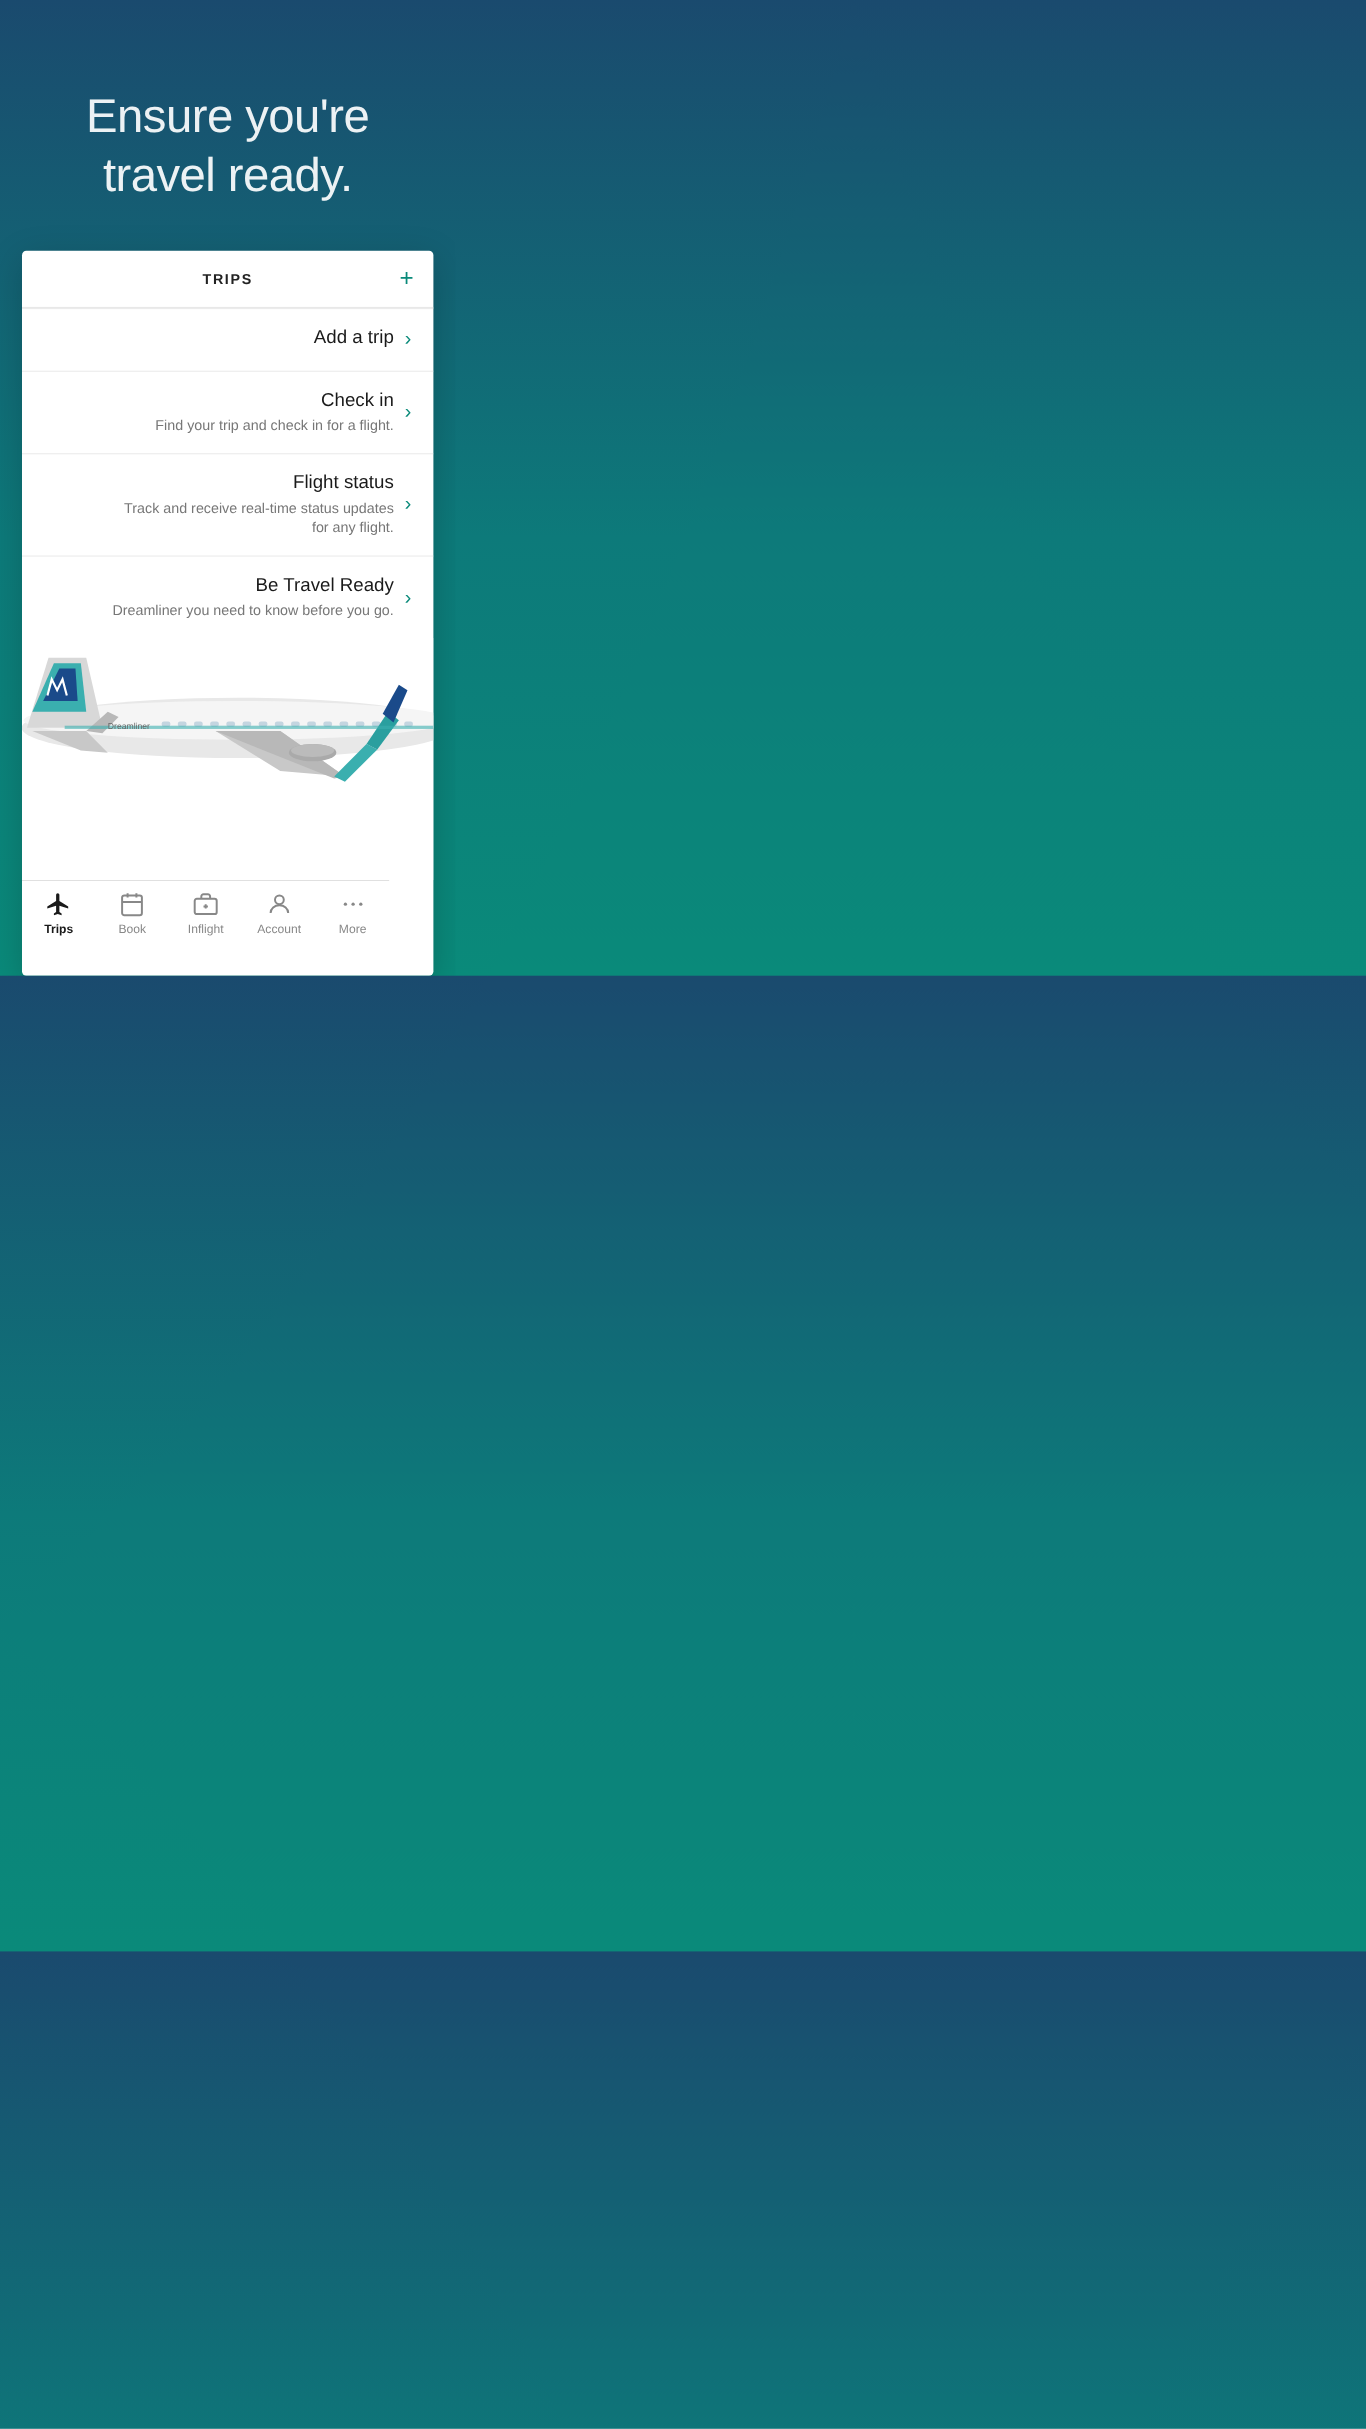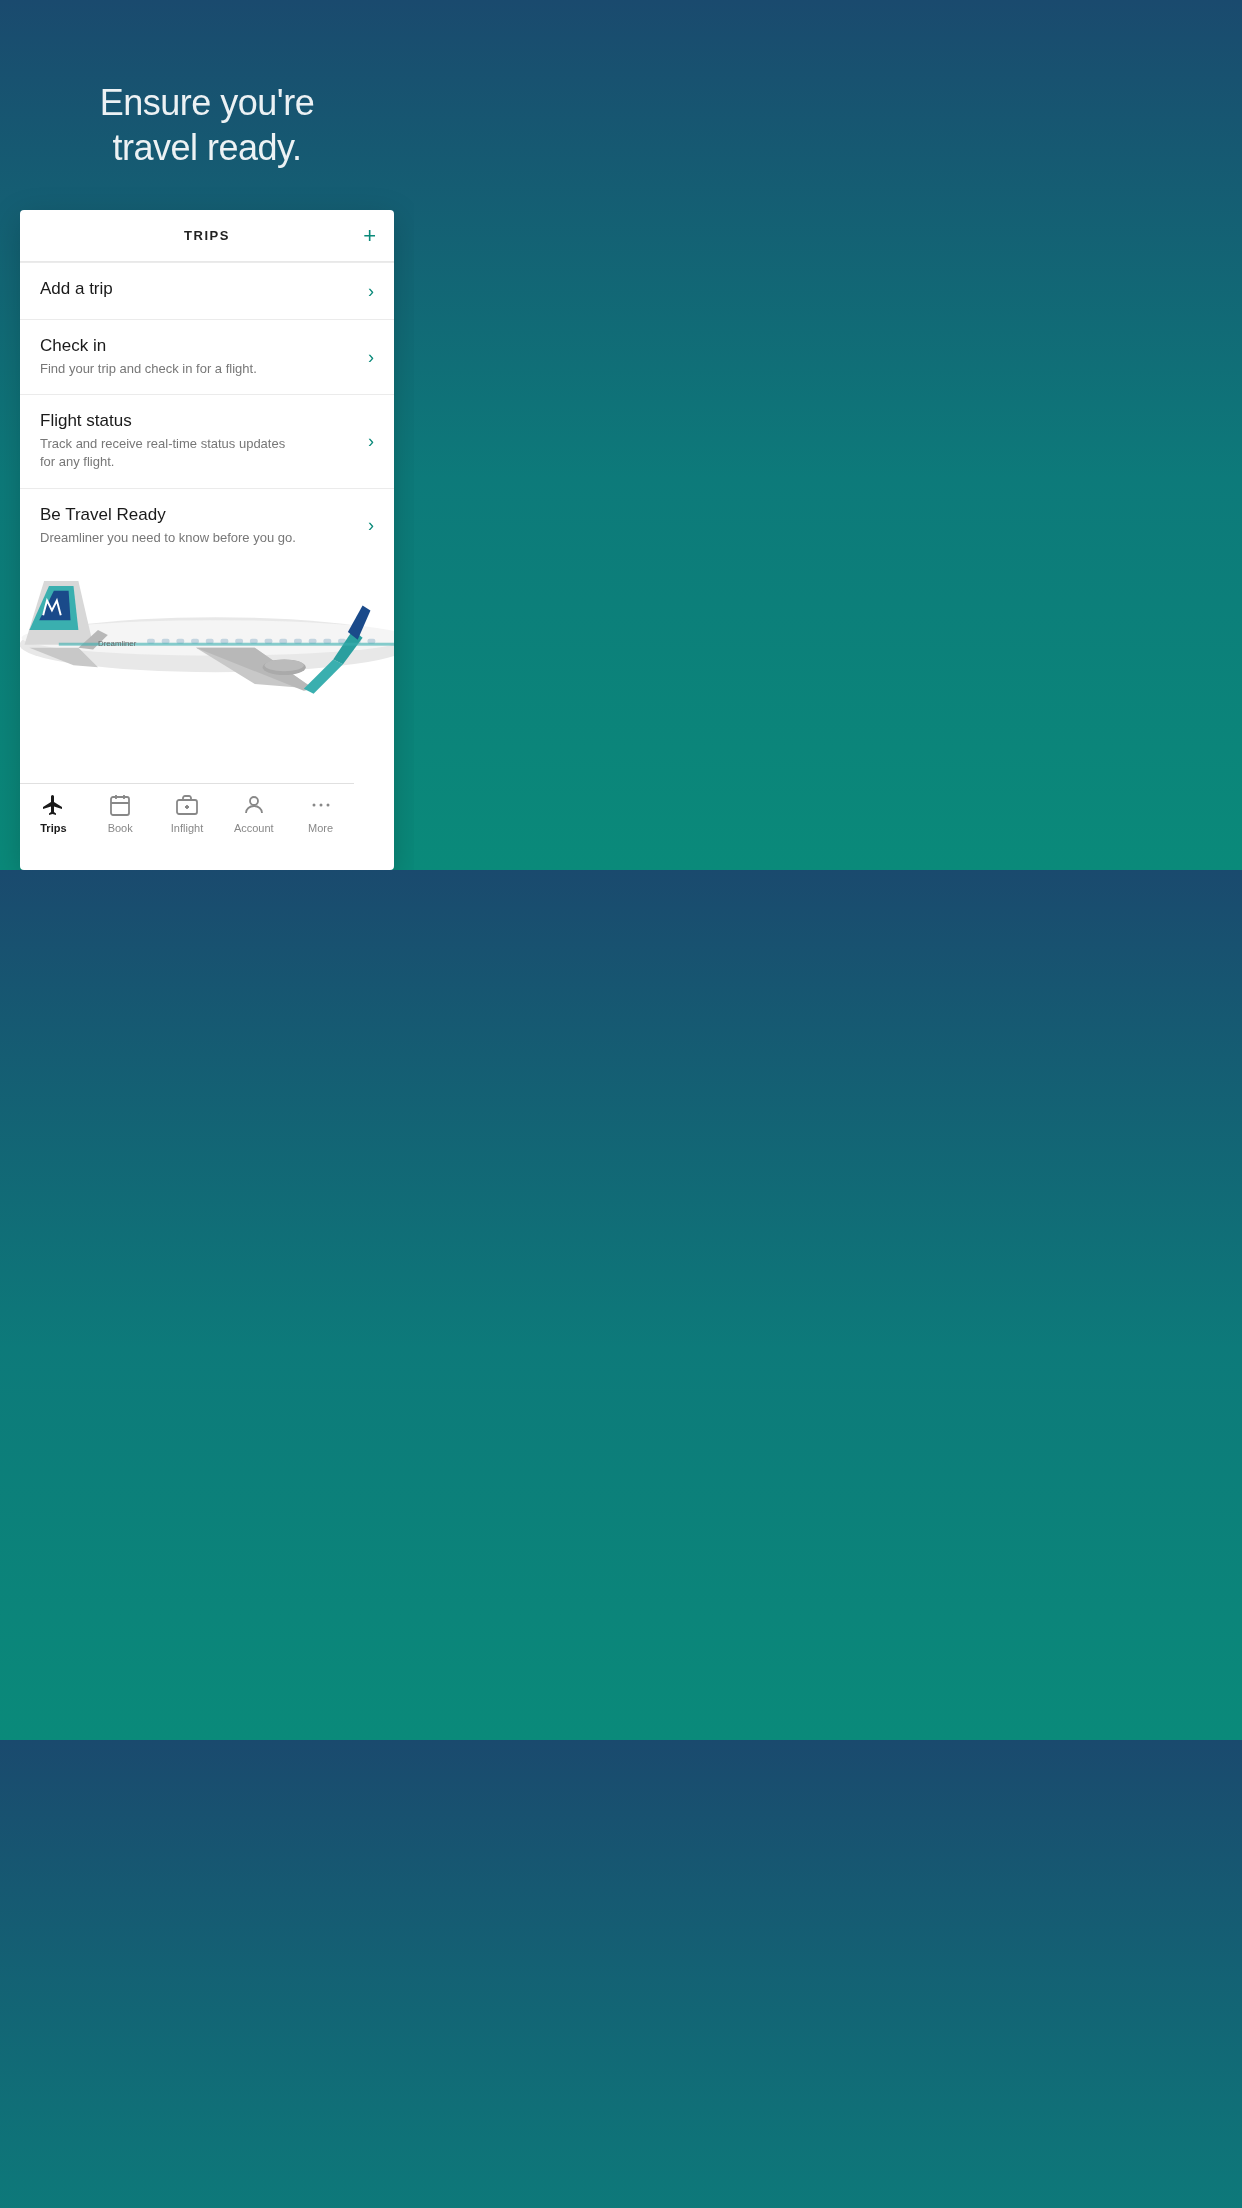--- a/index.html
+++ b/index.html
@@ -13,21 +13,21 @@
       display: flex;
       flex-direction: column;
       align-items: center;
       position: relative;
       overflow: hidden;
     }
 
     .hero-text {
       text-align: center;
       color: rgba(255,255,255,0.92);
-      font-size: 36px;
+      font-size: 43px;
       font-weight: 300;
       line-height: 1.25;
       padding: 80px 40px 40px;
       letter-spacing: -0.5px;
     }
 
     .card {
       background: #ffffff;
       border-radius: 4px;
       margin: 0 20px 0;
@@ -77,20 +77,21 @@
       padding: 18px 20px 10px;
     }
 
     .list-item {
       display: flex;
       align-items: center;
       justify-content: space-between;
       padding: 16px 20px;
       border-top: 1px solid #ebebeb;
       cursor: pointer;
+      text-align: right;
     }
 
     .list-item:first-of-type {
       border-top: none;
     }
 
     .list-item-content {
       flex: 1;
     }
 

